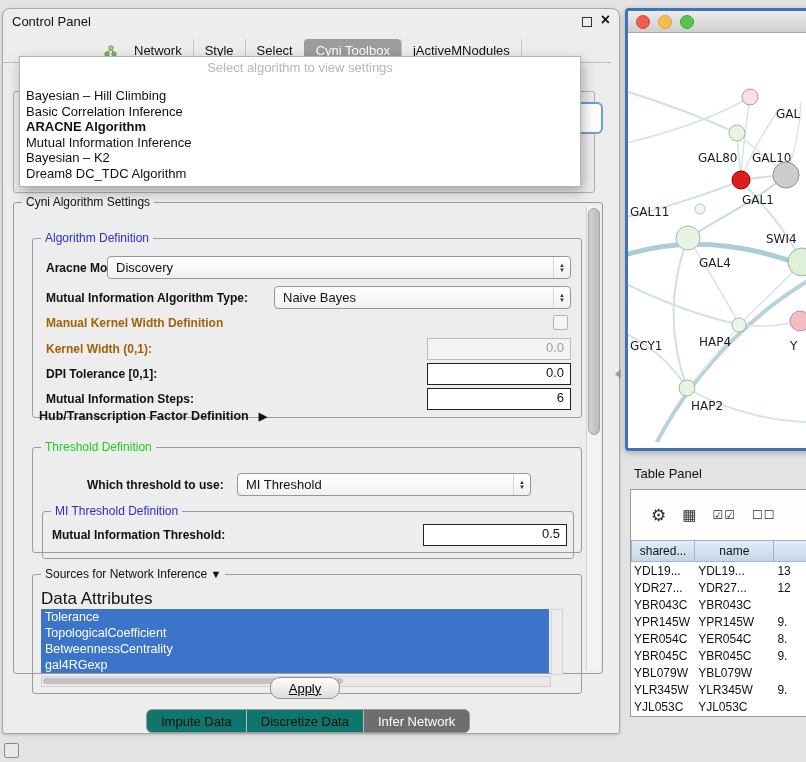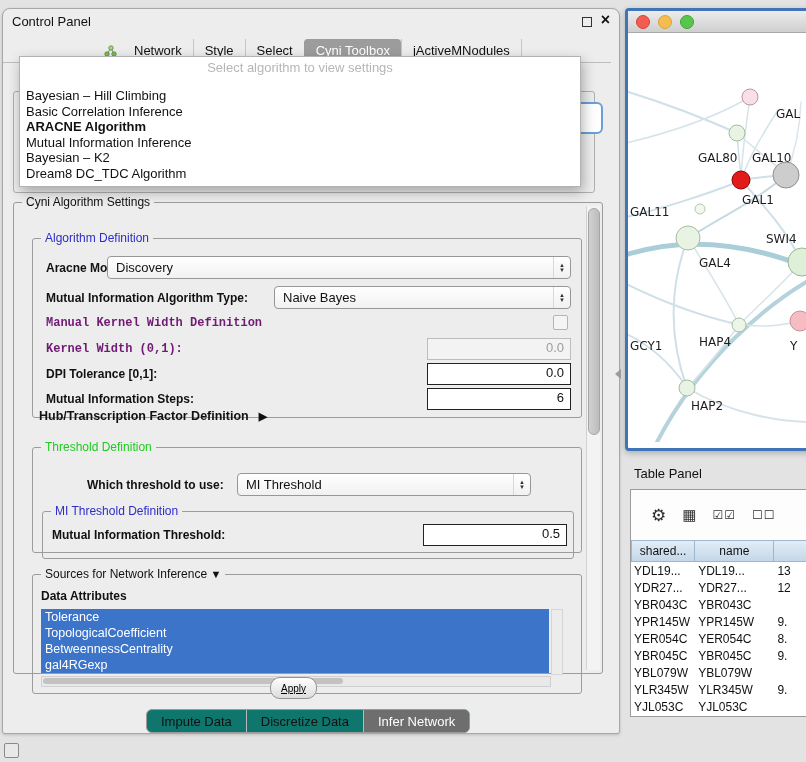--- a/index.html
+++ b/index.html
@@ -34,46 +34,46 @@
   .group{position:absolute;border:1px solid #9c9c9c;border-radius:3px;margin-top:9px;}
   .legend{position:absolute;top:-8px;left:8px;background:#ededed;padding:0 4px;font-size:12px;white-space:nowrap;}
   .legend.blue{color:#2d2dc8;}
   .legend.green{color:#1ecb1e;}
   .settings-group{left:10px;top:184px;width:588px;height:470px;}
   .v-scroll{position:absolute;right:2px;top:3px;bottom:3px;width:13px;background:#f3f3f3;border-left:1px solid #d2d2d2;}
   .v-thumb{position:absolute;left:1px;top:2px;width:10px;height:225px;background:linear-gradient(90deg,#d2d2d2,#bcbcbc);
            border:1px solid #a6a6a6;border-radius:6px;}
   .algo-def{left:18px;top:26px;width:548px;height:178px;}
   .lbl{position:absolute;font-size:12px;font-weight:bold;white-space:nowrap;}
-  .lbl.disabled{color:#701a75;font-family:Liberation Mono, monospace;}
+  .lbl.disabled{color:#a16207;}
   
   .combo{position:absolute;height:21px;border:1px solid #979797;border-radius:4px;
          background:linear-gradient(#ffffff,#f1f1f1);display:flex;align-items:center;font-size:13px;}
   .combo-val{flex:1;padding-left:8px;}
   .combo-arrows{display:flex;flex-direction:column;align-items:center;justify-content:center;width:16px;
                 font-size:6px;line-height:5px;color:#333;border-left:1px solid #d8d8d8;height:100%;}
   
   .field{position:absolute;height:19px;background:#fff;border:1px solid #9a9a9a;font-size:13px;
          text-align:right;padding:1px 6px 0 6px;box-sizing:content-box;}
   .field.dark{border:1.5px solid #222;}
   .field.disabled{background:#f3f3f3;color:#9d9d9d;border-color:#bdbdbd;}
   .checkbox{position:absolute;width:13px;height:13px;border:1px solid #b5b5b5;background:#f4f4f4;border-radius:2px;}
   .hub-row{position:absolute;left:25px;top:206px;font-size:12.5px;font-weight:bold;display:flex;gap:10px;align-items:center;}
   .tri{font-size:11px;color:#111;}
   .threshold-group{left:18px;top:235px;width:548px;height:104px;}
   .mi-group{left:9px;top:54px;width:530px;height:46px;}
   .sources-group{left:18px;top:362px;width:548px;height:118px;}
-  .attr-title{position:absolute;left:8px;top:14px;font-size:12px;font-weight:bold;}
+  .attr-title{position:absolute;left:8px;top:14px;font-size:17px;font-weight:normal;}
   .attr-list{position:absolute;left:8px;top:34px;width:508px;background:#fff;}
   .attr-item{background:#3b74c9;color:#fff;font-size:12.5px;line-height:16px;padding-left:4px;}
   .attr-vscroll{position:absolute;left:518px;top:34px;width:10px;height:64px;background:#ececec;border:1px solid #d5d5d5;}
   .attr-hscroll{position:absolute;left:8px;top:101px;width:508px;height:9px;background:#e9e9e9;border:1px solid #d0d0d0;}
   .attr-hthumb{position:absolute;left:1px;top:1px;width:300px;height:6px;background:#c2c2c2;border-radius:3px;}
-  .apply-btn{position:absolute;left:267px;top:668px;width:47px;height:22px;border:1px solid #939393;border-radius:10px;
-             background:linear-gradient(#ffffff,#dcdcdc);font-size:10px;font-family:"Liberation Sans",sans-serif;text-decoration:underline;}
+  .apply-btn{position:absolute;left:267px;top:668px;width:70px;height:22px;border:1px solid #939393;border-radius:10px;
+             background:linear-gradient(#ffffff,#dcdcdc);font-size:13px;font-family:"Liberation Sans",sans-serif;text-decoration:underline;}
   .bottom-tabs{position:absolute;left:143px;top:700px;height:22px;display:flex;border:1px solid #9a9a9a;
                border-radius:6px;overflow:hidden;background:#0f766e;}
   .bseg{display:flex;align-items:center;padding:0 14px;font-size:13px;border-left:1px solid #b9b9b9;white-space:nowrap;}
   .bseg:first-child{border-left:none;}
   .bseg.active{background:#6e6e6e;color:#fff;}
   
   .net-window{position:absolute;left:625px;top:8px;width:200px;height:437px;border:3px solid #3f74b8;
               border-radius:4px;background:#fff;overflow:hidden;box-shadow:0 2px 6px rgba(0,0,0,.25);}
   .net-titlebar{position:absolute;left:0;top:0;right:0;height:21px;background:linear-gradient(#ececec,#cfcfcf);
                 border-bottom:1px solid #aaa;display:flex;align-items:center;padding-left:8px;gap:8px;}

